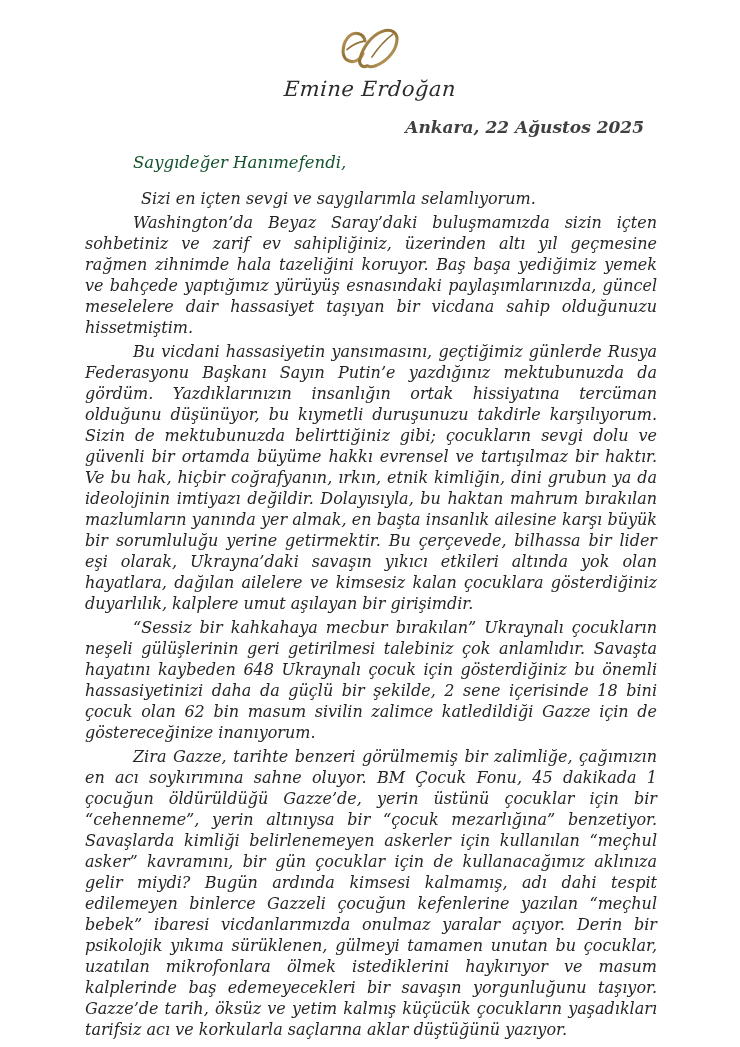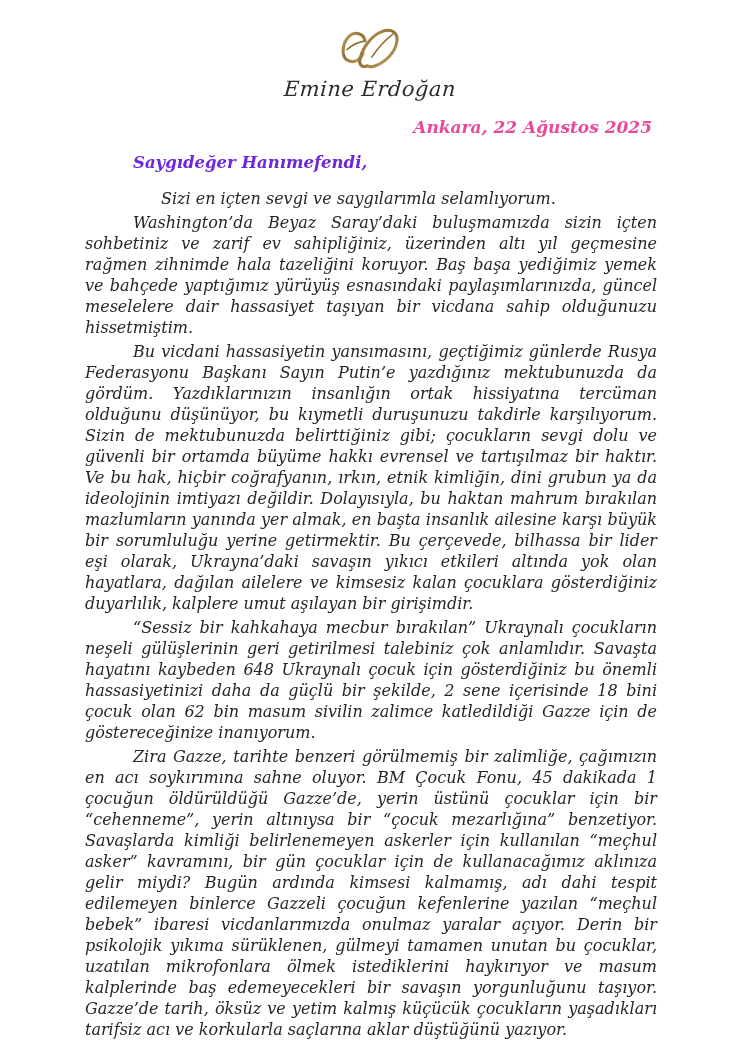--- a/index.html
+++ b/index.html
@@ -32,45 +32,45 @@
     margin-top: 1px;
     font-style: italic;
     font-size: 21px;
     letter-spacing: 0.5px;
     color: #2e2c2a;
     transform: skewX(-4deg);
   }
   .dateline {
     position: absolute;
     top: 117px;
-    right: 88px;
+    right: 96px;
     font-style: italic;
     font-weight: 700;
     font-size: 17px;
-    color: #ec4899;
+    color: #404040;
   }
   .letter-body {
     position: absolute;
     top: 152px;
     left: 85px;
     width: 572px;
     font-style: italic;
     font-size: 16px;
     line-height: 21px;
     text-align: justify;
     color: #262626;
   }
   .salutation {
-    font-weight: 700;
+    font-weight: 400;
     margin: 0 0 8px 48px;
     font-size: 16.5px;
-    color: #6d28d9;
+    color: #14532d;
   }
   .greeting {
-    margin: 15px 0 0 76px;
+    margin: 15px 0 0 56px;
   }
   .letter-paragraph {
     margin: 3px 0 0 0;
     text-indent: 48px;
   }
   .letter-paragraph:first-of-type {
     margin-top: 13px;
   }
 </style>
 </head>

